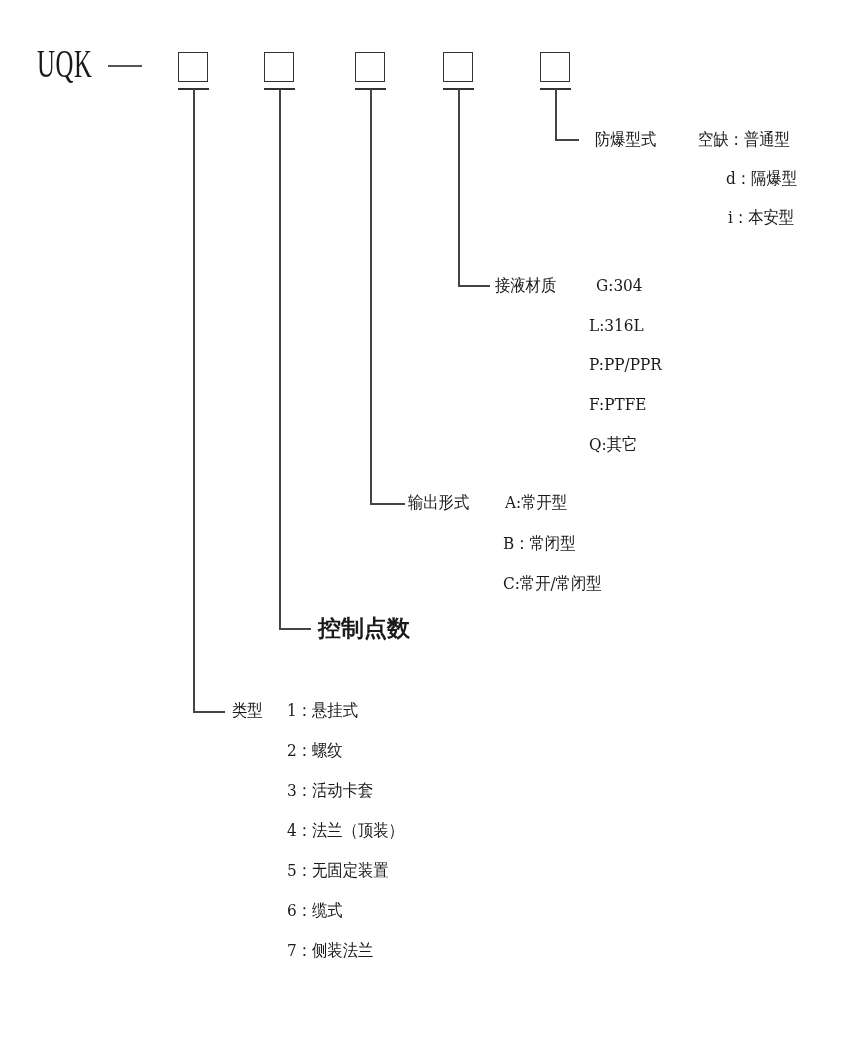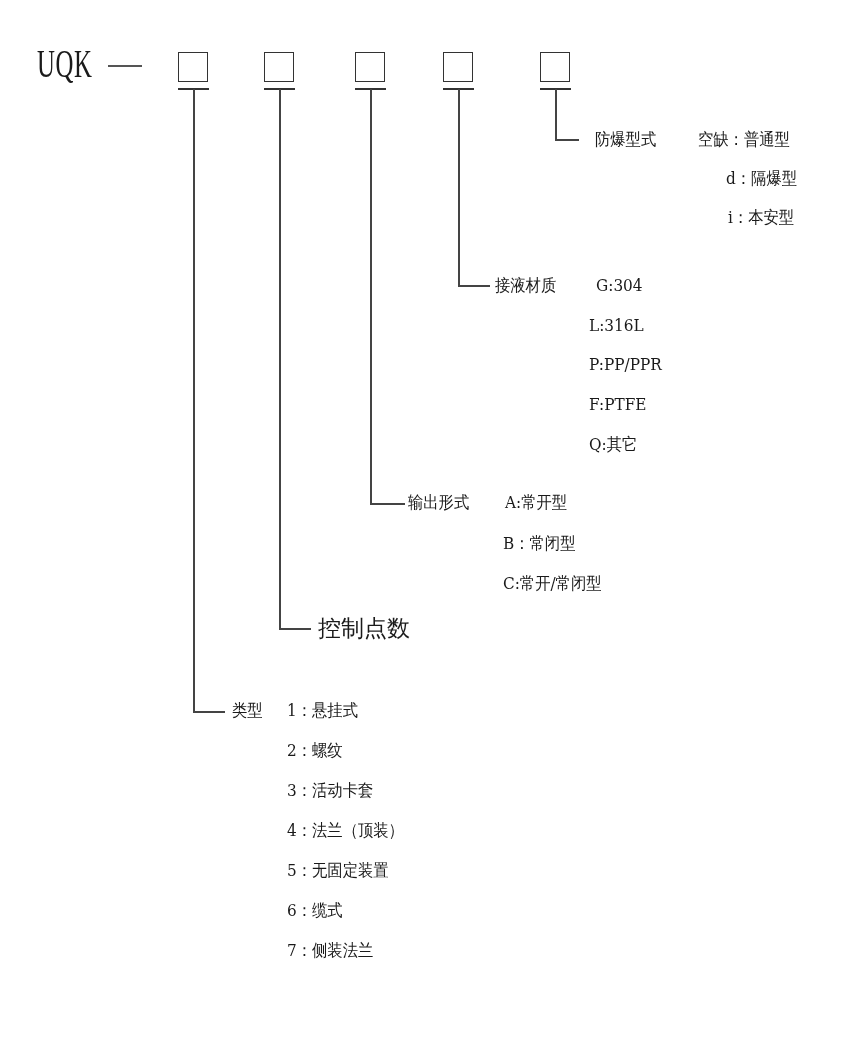--- a/index.html
+++ b/index.html
@@ -9,21 +9,21 @@
   .code { left: 37px; top: 44px; font-size: 40px; line-height: 40px;
           font-family: "Liberation Serif", "DejaVu Serif", serif;
           transform: scaleX(0.62); transform-origin: left top; letter-spacing: 1px; }
   .dash { left: 108px; top: 65px; width: 34px; height: 2px; background: #555; }
   .box { width: 28px; height: 28px; border: 1.5px solid #333; background: #fff; }
   .bar { height: 2px; background: #333; }
   .vline { width: 1.6px; background: #444; }
   .hline { height: 1.6px; background: #444; }
   .lbl { font-size: 17px; line-height: 20px; white-space: nowrap;
          transform: scaleX(0.9); transform-origin: left top; }
-  .lbl-big { font-size: 23px; line-height: 26px; white-space: nowrap; }
+  .lbl-big { font-size: 23px; line-height: 26px; white-space: nowrap; font-weight: bold; }
 </style>
 </head>
 <body>
 
 <div class="abs code">UQK</div>
 <div class="abs dash"></div>
 
 <div class="abs box" style="left:178px;top:52px;"></div>
 <div class="abs box" style="left:264px;top:52px;"></div>
 <div class="abs box" style="left:355px;top:52px;"></div>

